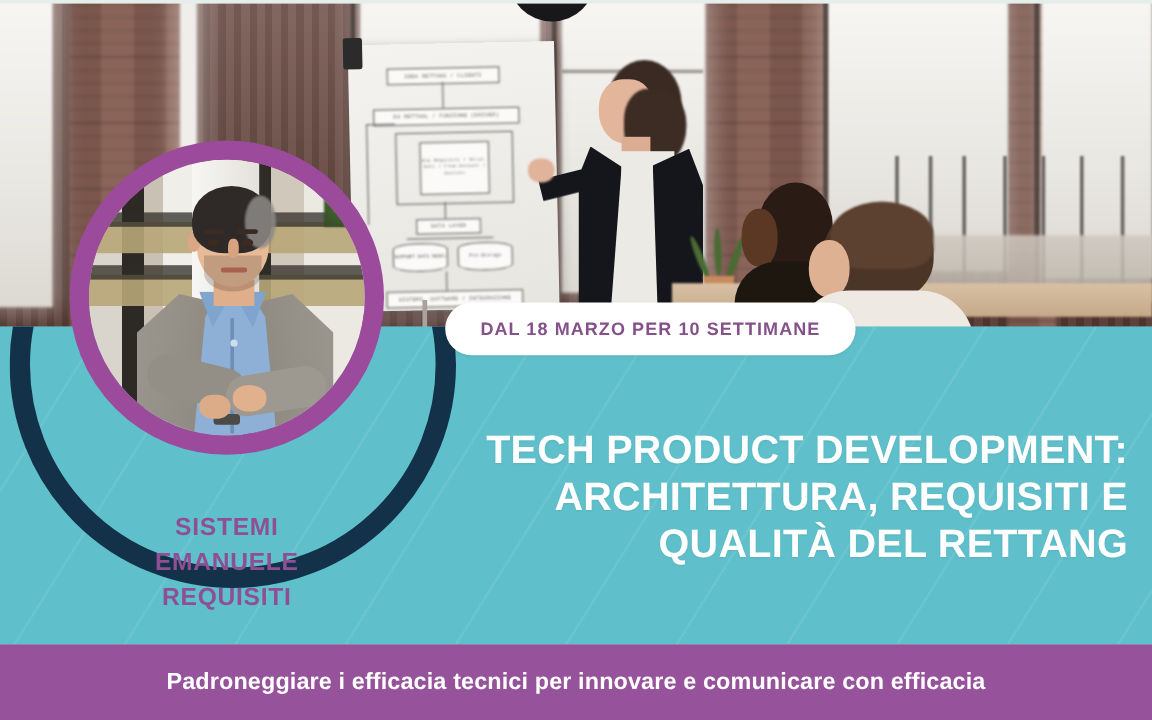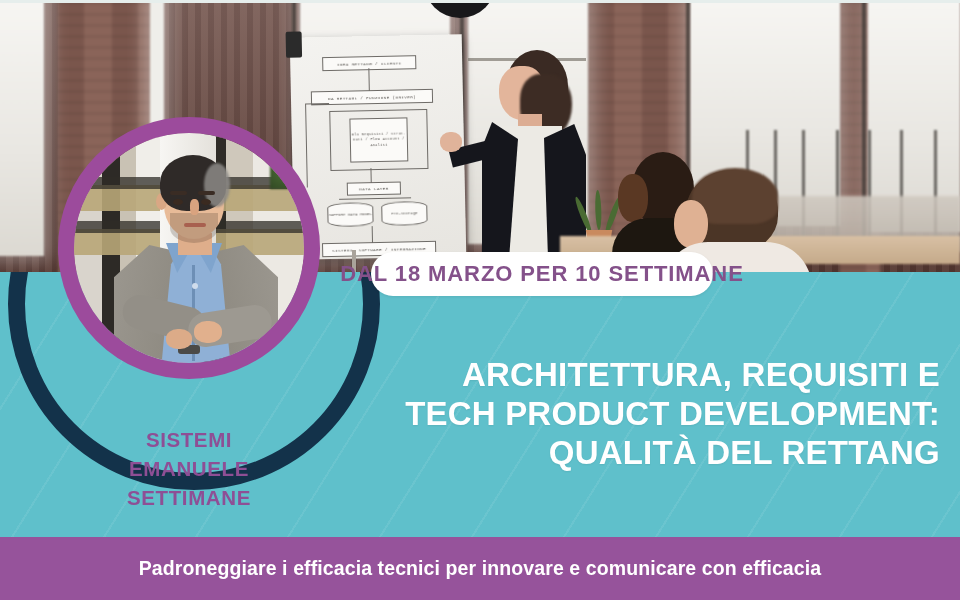--- a/index.html
+++ b/index.html
@@ -291,21 +291,21 @@
 
   
   .datepill{
     position:absolute;left:371px;top:252px;width:342px;height:44px;
     background:#ffffff;border-radius:26px;
     display:flex;align-items:center;justify-content:center;
     z-index:8;
     box-shadow:0 1px 3px rgba(0,0,0,.08);
   }
   .datepill span{
-    color:#84518a;font-size:22px;font-weight:bold;letter-spacing:.9px;
+    color:#84518a;font-size:15px;font-weight:bold;letter-spacing:.9px;
     white-space:nowrap;
   }
 
   
   .title{
     position:absolute;left:250px;top:356px;width:690px;
     text-align:right;
     z-index:7;
     color:#ffffff;
     font-size:33px;font-weight:bold;line-height:1.18;
@@ -462,28 +462,28 @@
       <div class="m-handR"></div>
     </div>
     <div class="ring"></div>
   </div>
 
   <div class="datepill">
     <span>DAL 18 MARZO PER 10 SETTIMANE</span>
   </div>
 
   <div class="title">
+    <div>TECH PRODUCT DEVELOPMENT:</div>
     <div>ARCHITETTURA, REQUISITI E</div>
-    <div>TECH PRODUCT DEVELOPMENT:</div>
     <div>QUALITÀ DEL RETTANG</div>
   </div>
 
   <div class="docente">
     <div>SISTEMI</div>
     <div>EMANUELE</div>
-    <div>SETTIMANE</div>
+    <div>REQUISITI</div>
   </div>
 
   <div class="purpleband">
     <div class="tagline">Padroneggiare i efficacia tecnici per innovare e comunicare con efficacia</div>
   </div>
 
 </div>
 
 </body></html>

